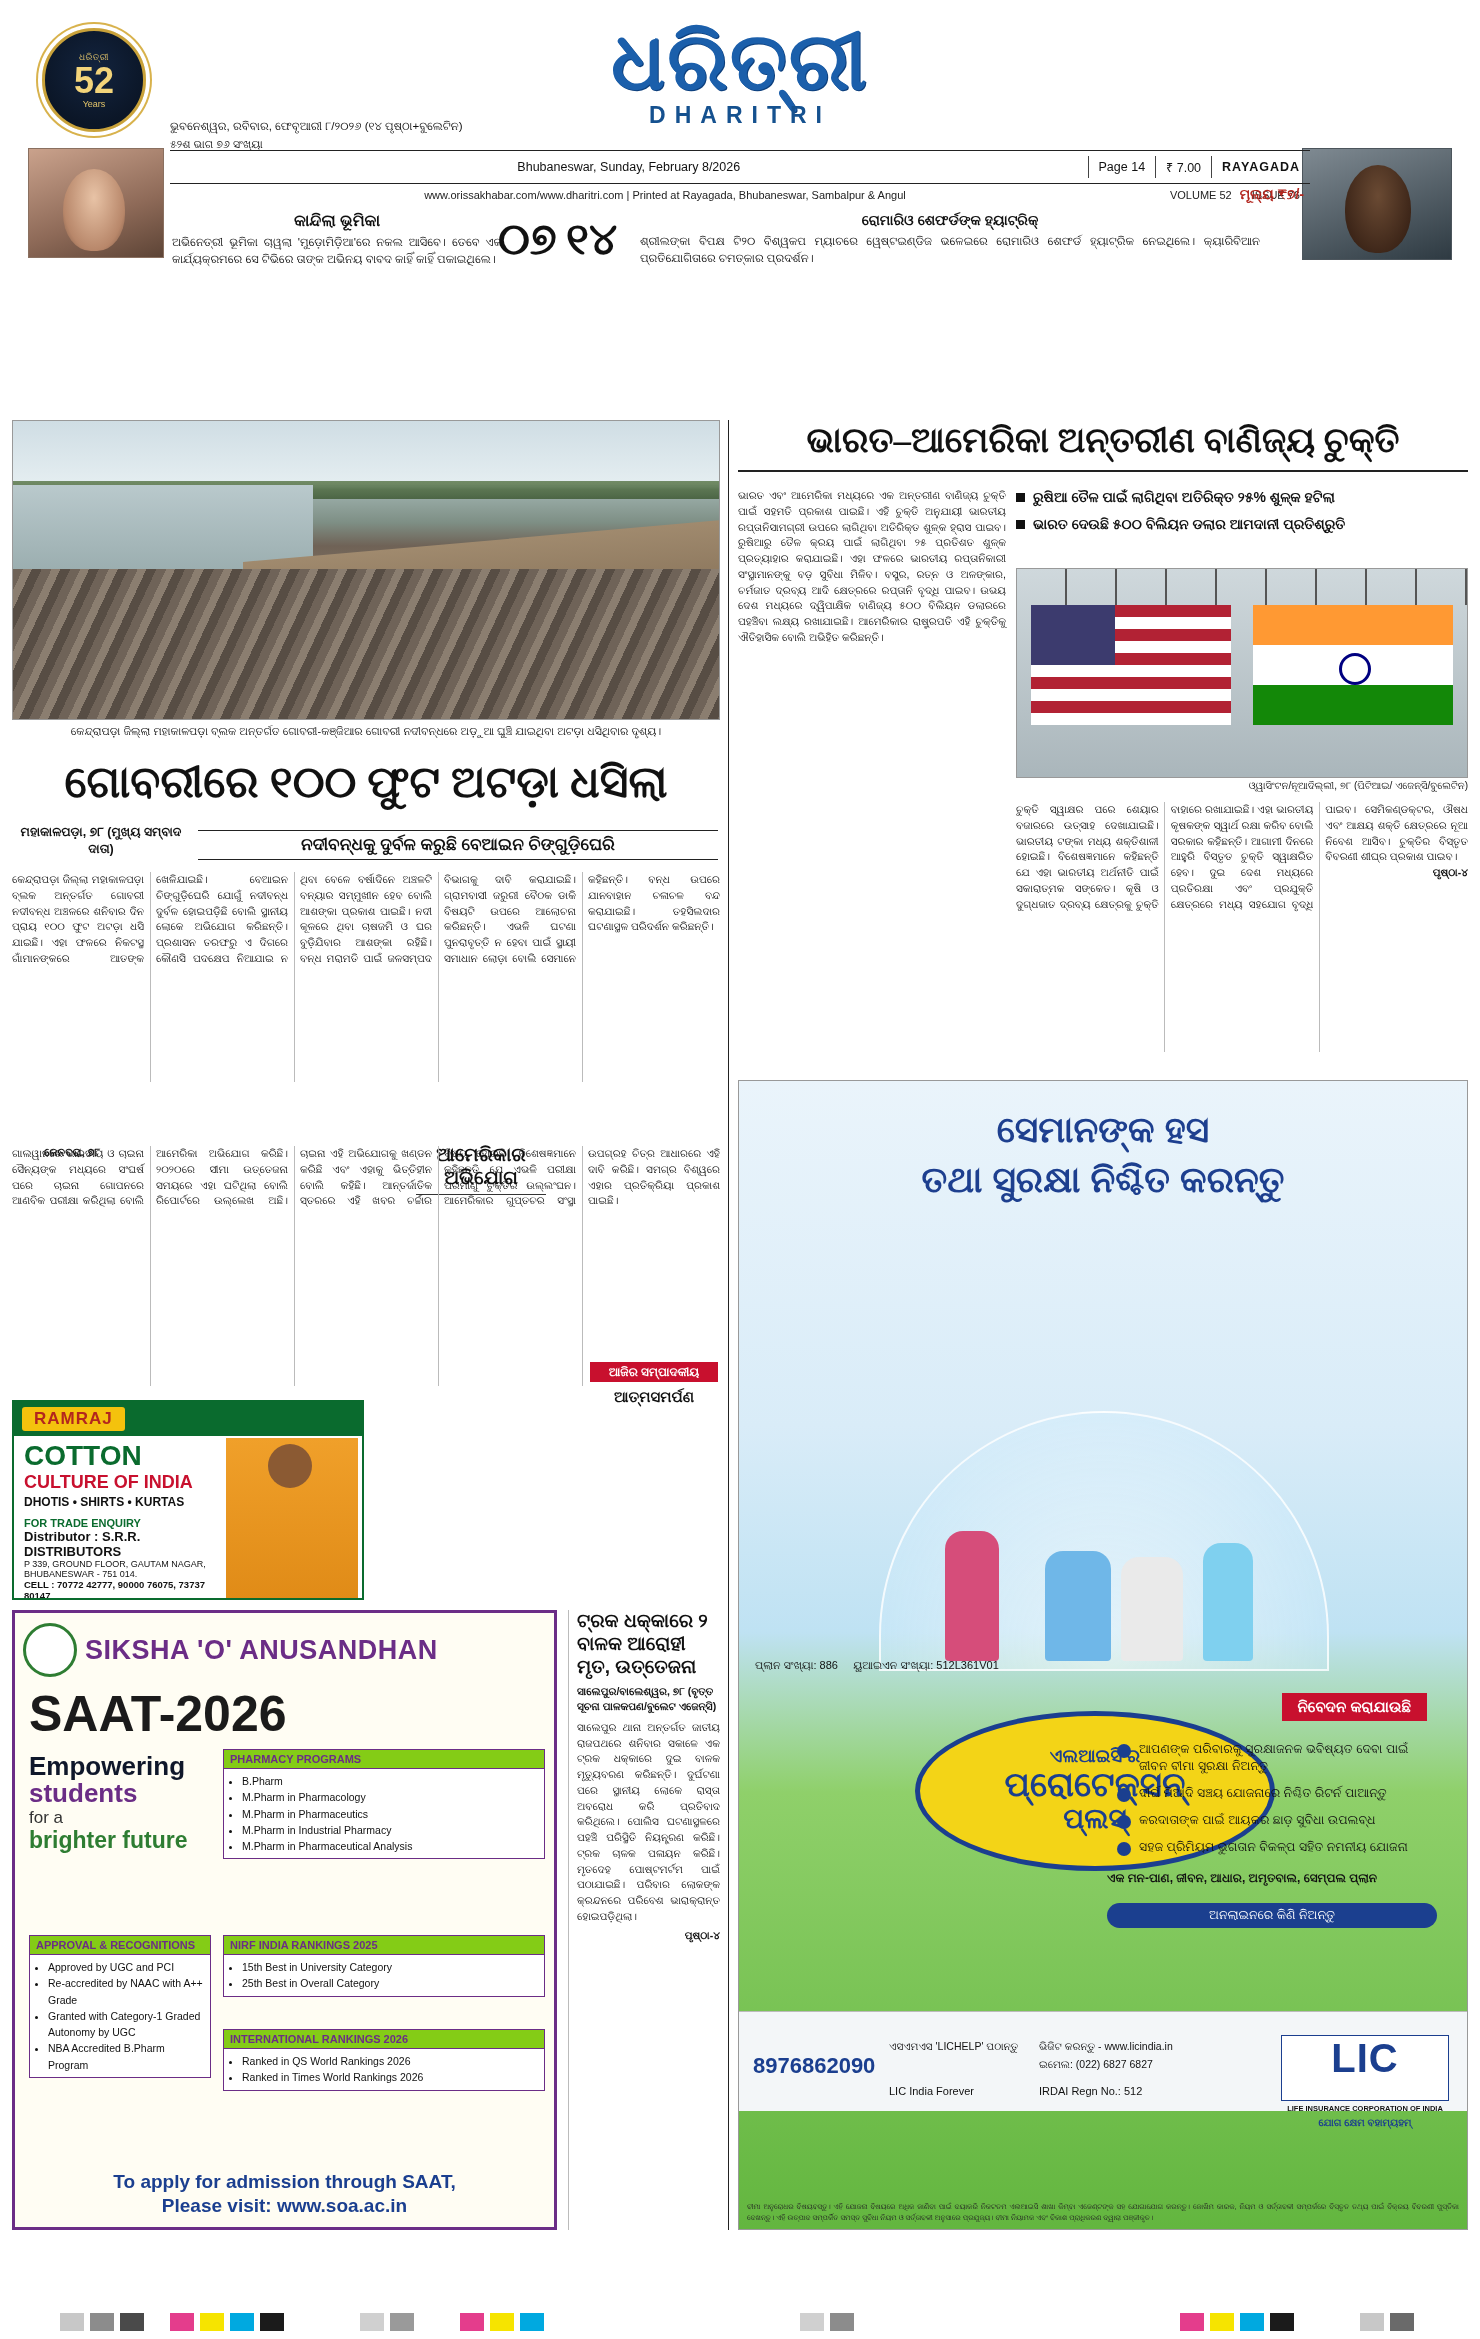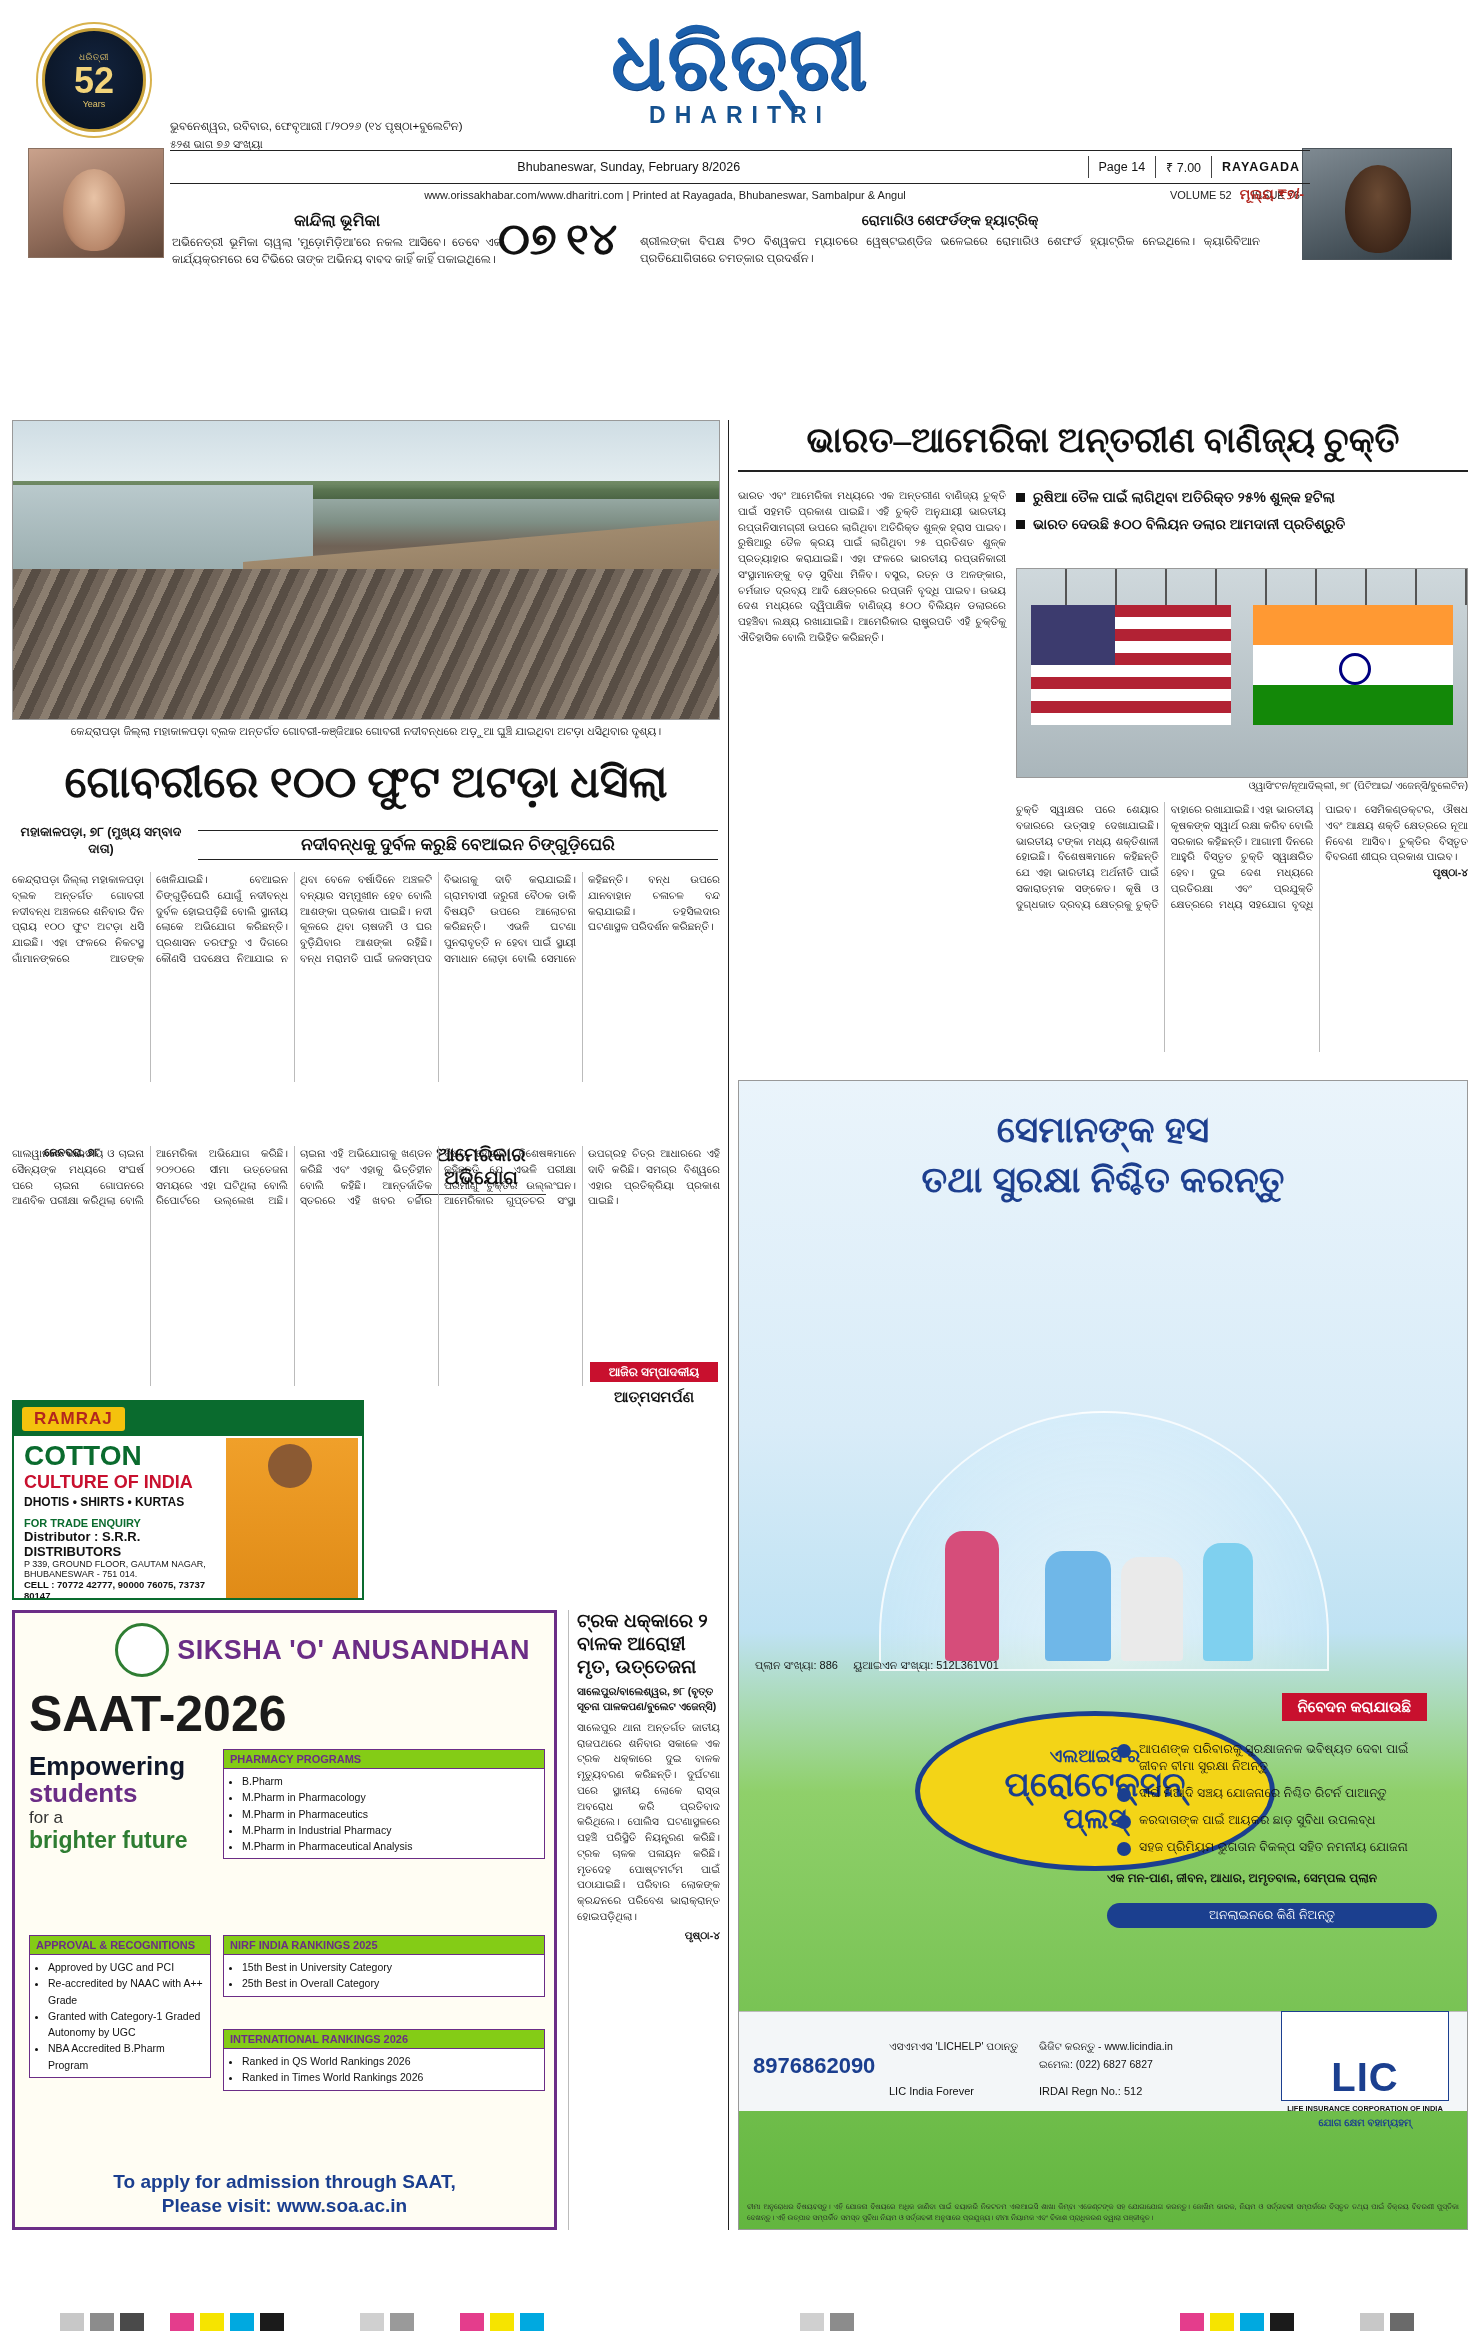--- a/index.html
+++ b/index.html
@@ -195,21 +195,21 @@
   .rr-trade { font-size:11px; font-weight:bold; color:#0a6b2e; margin-top:8px; }
   .rr-dist { font-size:13px; font-weight:bold; color:#111; }
   .rr-addr { font-size:9px; color:#111; }
   .rr-cell { font-size:9.5px; font-weight:bold; color:#111; }
 
   
   .ad-soa {
     position:absolute; left:0; top:1190px; width:545px; height:620px;
     border:3px solid #6b2d86; background:#fffdf3; overflow:hidden;
   }
-  .soa-head { display:flex; align-items:center; padding:10px 24px 4px 8px;justify-content:flex-end; }
+  .soa-head { display:flex; align-items:center; padding:10px 24px 4px 8px; }
   .soa-seal { width:54px; height:54px; border-radius:50%; background:#fff; border:3px solid #2e7d32; }
   .soa-name { font-size:27px; font-weight:bold; color:#6b2d86; margin-left:8px; letter-spacing:.5px; }
   .soa-saat { font-size:50px; font-weight:bold; color:#1b1b1b; text-align:left; padding:4px 0 0 14px; }
   .soa-left { position:absolute; left:14px; top:140px; width:180px; }
   .soa-emp { font-size:26px; font-weight:bold; color:#0f172a; line-height:1.05; }
   .soa-stud { font-size:26px; font-weight:bold; color:#6b2d86; line-height:1.05; }
   .soa-for { font-size:17px; color:#333; }
   .soa-bright { font-size:23px; font-weight:bold; color:#2e7d32; line-height:1.1; }
   .panel {
     position:absolute; border:1px solid #6b2d86; background:#fff;
@@ -315,22 +315,22 @@
   .lic-cta {
     position:absolute; right:30px; top:822px; width:330px; background:#1b3f8f; color:#fff;
     font-size:12.5px; padding:5px 10px; border-radius:14px; text-align:center;
   }
   .lic-nums { position:absolute; left:16px; top:578px; font-size:11px; color:#111; }
   .lic-bottom {
     position:absolute; left:0; right:0; bottom:118px; height:100px; background:#f3f6f8; border-top:1px solid #bbb;
   }
   .lic-phone { position:absolute; left:14px; bottom:150px; font-size:22px; font-weight:bold; color:#1b3f8f; }
   .lic-logo-box {
-    position:absolute; right:18px; bottom:128px; width:168px; height:90px; background:#fff; border:1px solid #1b3f8f;
-    display:flex; align-items:flex-end; justify-content:center;
+    position:absolute; right:18px; bottom:128px; width:168px; height:66px; background:#fff; border:1px solid #1b3f8f;
+    display:flex; align-items:flex-start; justify-content:center;
   }
   .lic-logo-box .lic-txt { font-size:40px; font-weight:bold; color:#1b3f8f; letter-spacing:1px; }
   .lic-fine {
     position:absolute; left:8px; right:8px; bottom:6px; font-size:7.2px; line-height:1.45; color:#222; text-align:justify;
   }
   .lic-regn { position:absolute; left:300px; bottom:132px; font-size:11px; }
   .lic-social { position:absolute; left:150px; bottom:132px; font-size:11px; }
 
   
   .colorbar { position:absolute; left:0; bottom:0; width:1480px; height:34px; background:#fff; }

